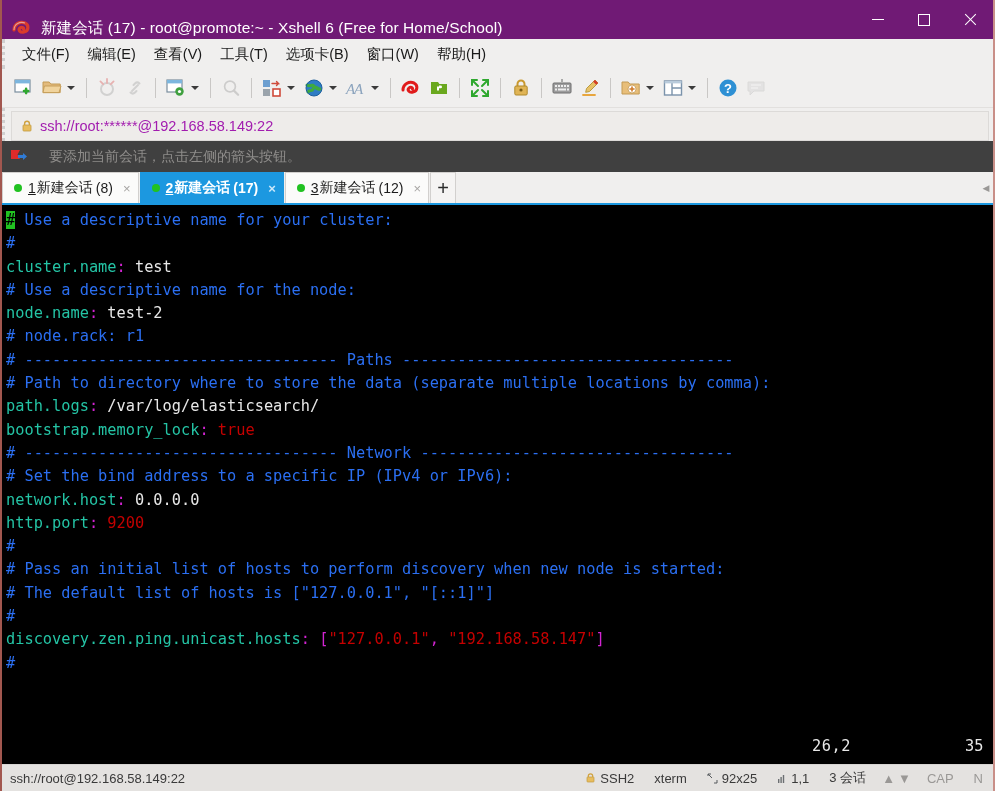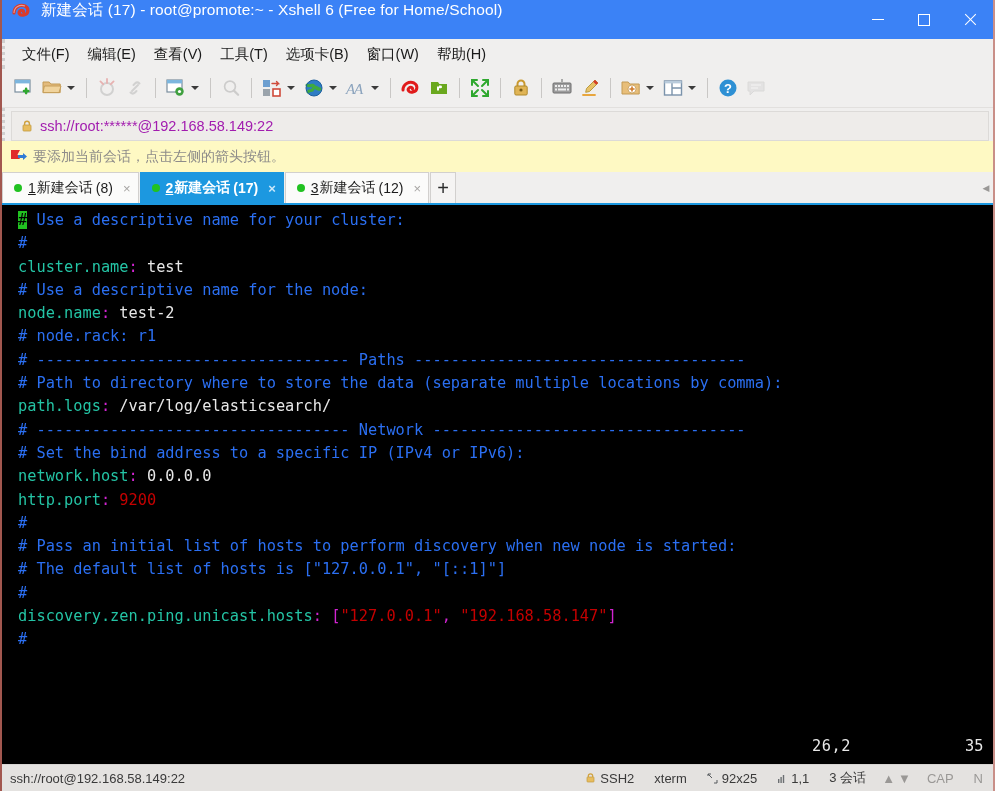--- a/index.html
+++ b/index.html
@@ -22,23 +22,23 @@
     flex-direction: column;
     border-left: 2px solid #a2574f;
     border-right: 2px solid #c98f88;
     box-sizing: border-box;
     background: #f0f0f0;
   }
 
   
   .titlebar {
     height: 39px;
-    background: #3b82f6;
+    background: #701a75;
     display: flex;
-    align-items: flex-start;
+    align-items: flex-end;
     flex: 0 0 auto;
     position: relative;
     color: #ffffff;
   }
   .title-icon {
     width: 22px; height: 22px;
     margin-left: 9px; margin-right: 8px;
     position: relative;
     flex: 0 0 auto;
   }
@@ -142,24 +142,25 @@
     display: flex; align-items: center;
   }
   .addr-lock { margin: 0 6px 0 8px; display: flex; }
   .addr-text {
     font-size: 14.5px;
     color: #a21caf;
     white-space: nowrap;
   }
   .hintbar {
     height: 31px;
-    background: #fef9c3;
+    background: #404040;
     display: flex; align-items: center;
     padding-left: 8px;
     flex: 0 0 auto;
+    gap: 16px;
   }
   .hint-icon { margin-right: 6px; display: flex; }
   .hint-text { font-size: 14px; color: #8e8c8a; }
 
   
   .tabbar {
     height: 31px;
     background: #f0efee;
     display: flex;
     align-items: stretch;
@@ -223,21 +224,21 @@
     background: #000000;
     position: relative;
     overflow: hidden;
     font-family: "DejaVu Sans Mono", "Liberation Mono", monospace;
     font-size: 15.3px;
     line-height: 23.3px;
     padding: 4px 0 0 4px;
     box-sizing: border-box;
     border-top: 2px solid #1c98e0;
   }
-  .tline { white-space: pre; height: 23.3px; margin-left: 12px; }
+  .tline { white-space: pre; height: 23.3px; }
   .c-comment { color: #2b6ff2; }
   .c-key     { color: #24c4a5; }
   .c-colon   { color: #d224d2; }
   .c-val     { color: #e8e8e8; }
   .c-red     { color: #c40000; }
   .c-punct   { color: #d224d2; }
   .cursor {
     background: #21c221;
     color: #000000;
   }
@@ -554,20 +555,21 @@
     <div id="term-lines">
         <div class="tline"><span class="cursor">#</span><span class="c-comment"> Use a descriptive name for your cluster:</span></div>
         <div class="tline"><span class="c-comment">#</span></div>
         <div class="tline"><span class="c-key">cluster.name</span><span class="c-colon">:</span><span class="c-val"> test</span></div>
         <div class="tline"><span class="c-comment"># Use a descriptive name for the node:</span></div>
         <div class="tline"><span class="c-key">node.name</span><span class="c-colon">:</span><span class="c-val"> test-2</span></div>
         <div class="tline"><span class="c-comment"># node.rack: r1</span></div>
         <div class="tline"><span class="c-comment"># ---------------------------------- Paths ------------------------------------</span></div>
         <div class="tline"><span class="c-comment"># Path to directory where to store the data (separate multiple locations by comma):</span></div>
         <div class="tline"><span class="c-key">path.logs</span><span class="c-colon">:</span><span class="c-val"> /var/log/elasticsearch/</span></div>
+        <div class="tline"><span class="c-key">bootstrap.memory_lock</span><span class="c-colon">:</span><span class="c-val"> </span><span class="c-red">true</span></div>
         <div class="tline"><span class="c-comment"># ---------------------------------- Network ----------------------------------</span></div>
         <div class="tline"><span class="c-comment"># Set the bind address to a specific IP (IPv4 or IPv6):</span></div>
         <div class="tline"><span class="c-key">network.host</span><span class="c-colon">:</span><span class="c-val"> 0.0.0.0</span></div>
         <div class="tline"><span class="c-key">http.port</span><span class="c-colon">:</span><span class="c-val"> </span><span class="c-red">9200</span></div>
         <div class="tline"><span class="c-comment">#</span></div>
         <div class="tline"><span class="c-comment"># Pass an initial list of hosts to perform discovery when new node is started:</span></div>
         <div class="tline"><span class="c-comment"># The default list of hosts is ["127.0.0.1", "[::1]"]</span></div>
         <div class="tline"><span class="c-comment">#</span></div>
         <div class="tline"><span class="c-key">discovery.zen.ping.unicast.hosts</span><span class="c-colon">:</span><span class="c-val"> </span><span class="c-punct">[</span><span class="c-red">"127.0.0.1"</span><span class="c-punct">,</span><span class="c-val"> </span><span class="c-red">"192.168.58.147"</span><span class="c-punct">]</span></div>
         <div class="tline"><span class="c-comment">#</span></div>

